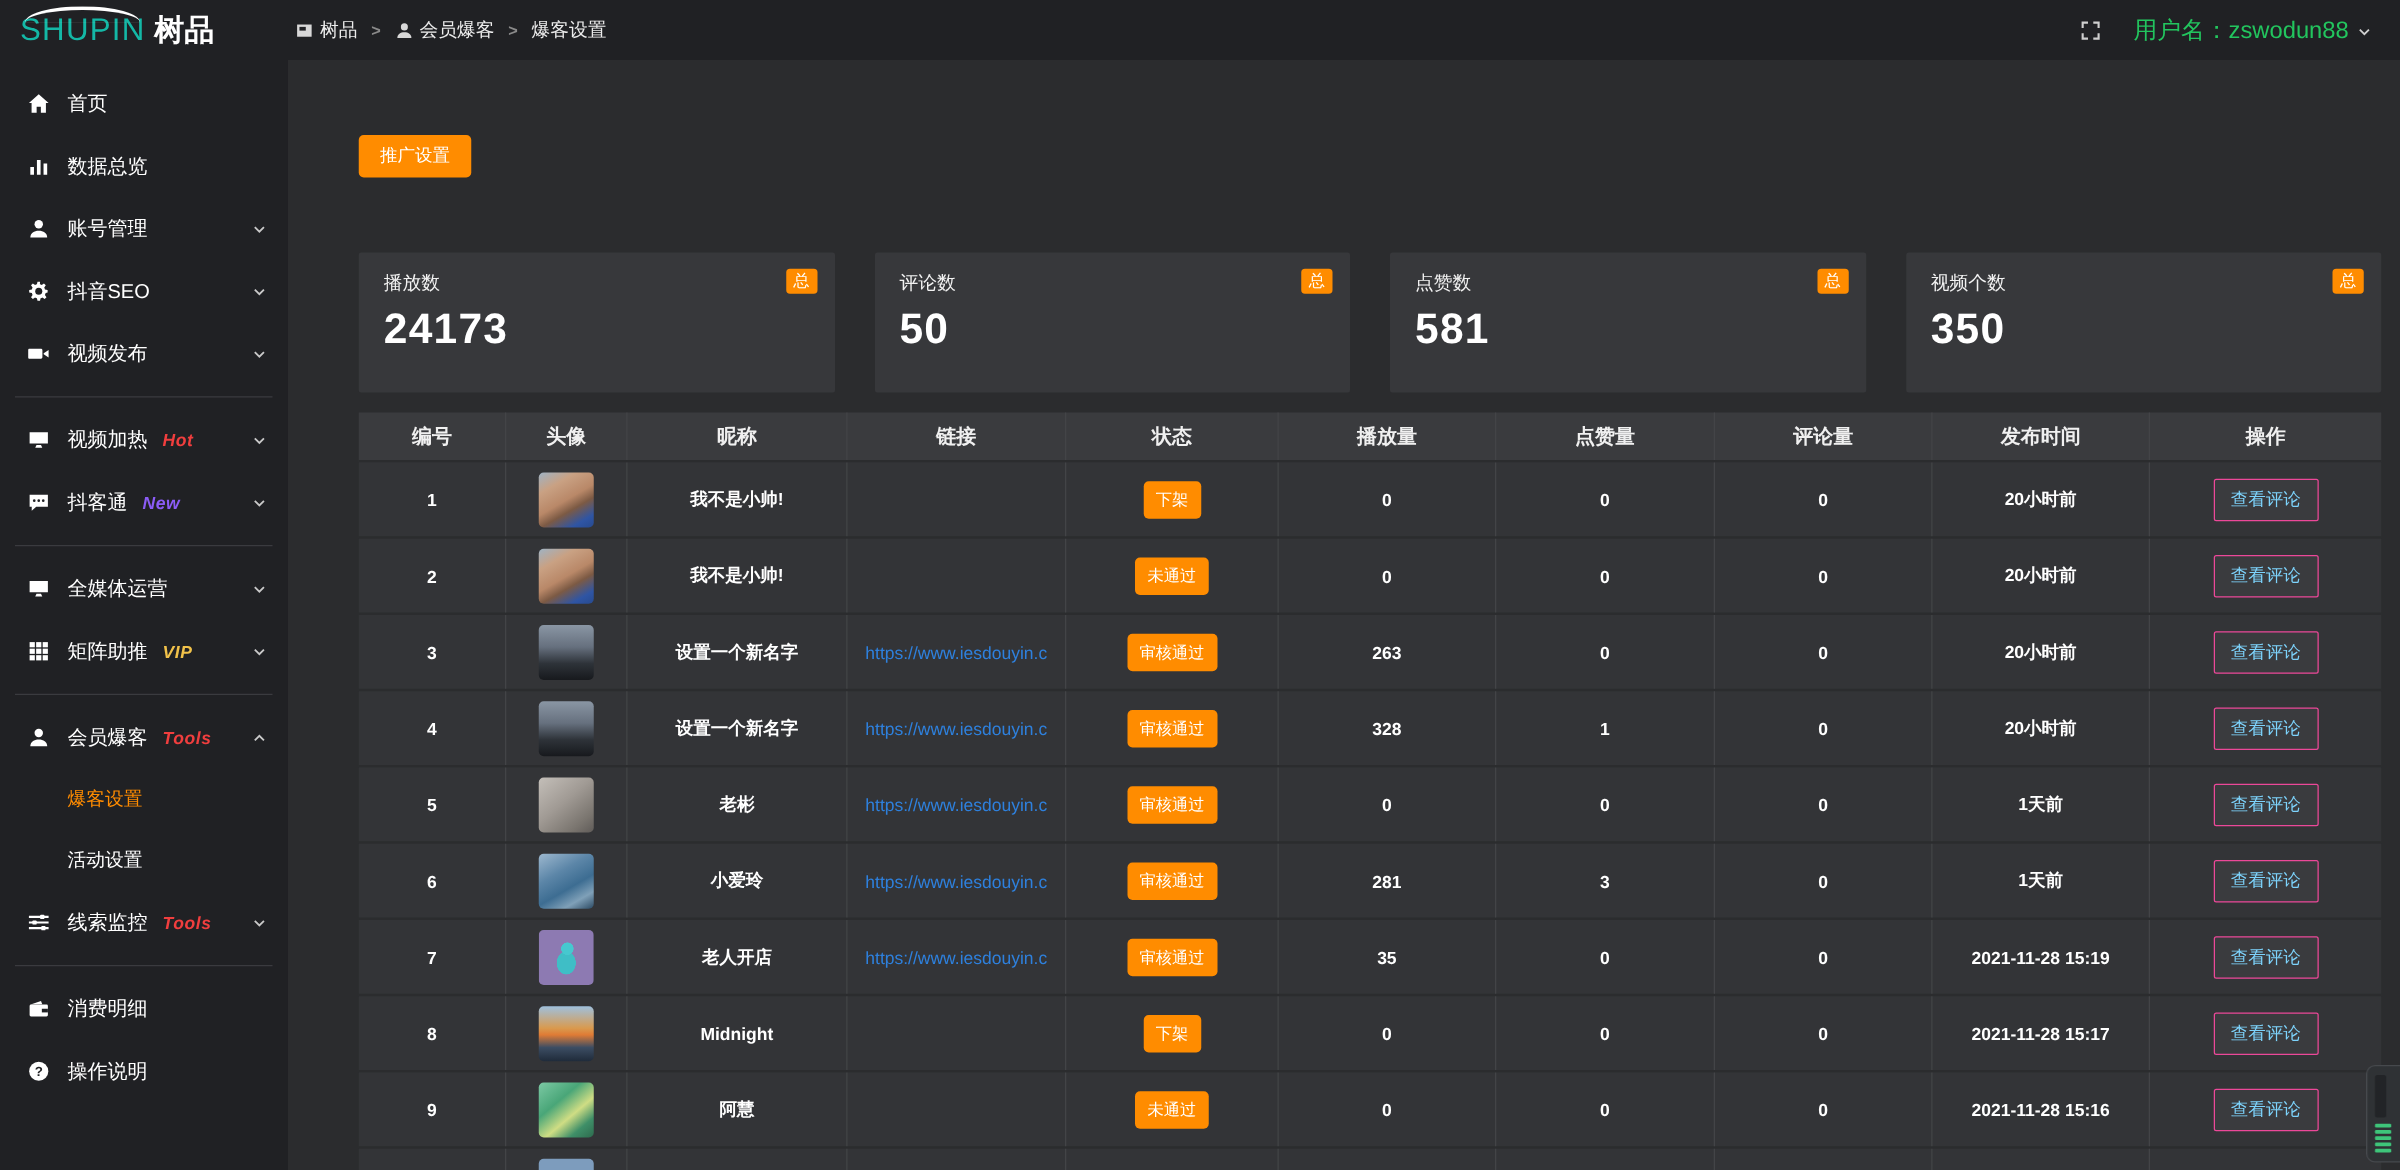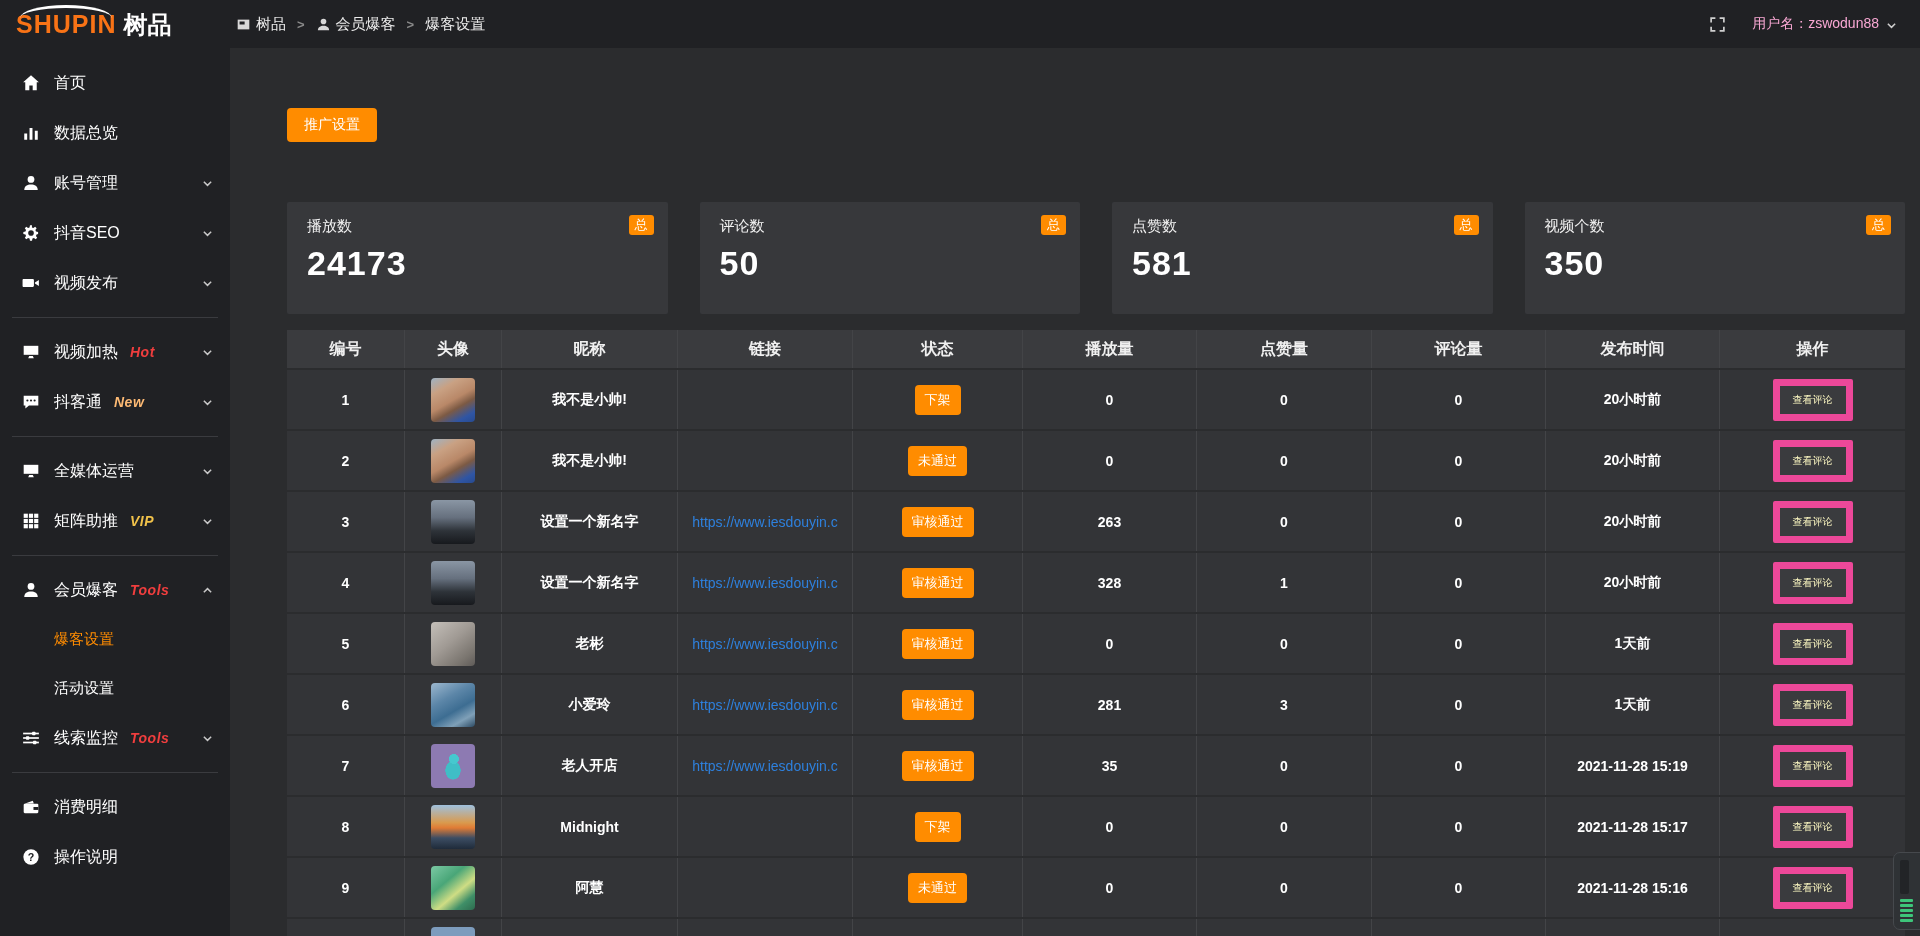--- a/index.html
+++ b/index.html
@@ -19,32 +19,32 @@
     width:1920px;height:936px;overflow:hidden;position:relative;
     background:var(--bg-content);
     font-family:"Liberation Sans","DejaVu Sans",sans-serif;
     -webkit-font-smoothing:antialiased;
   }
   svg{display:block;width:100%;height:100%;}
 
   
   .topbar{position:fixed;top:0;left:0;right:0;height:48px;background:var(--bg-dark);display:flex;align-items:center;z-index:20;}
   .logo{width:230px;flex:0 0 230px;display:flex;align-items:baseline;padding-left:16px;cursor:pointer;}
-  .logo-en{position:relative;color:#f97316;font-weight:700;font-size:25px;letter-spacing:1px;line-height:1;}
+  .logo-en{position:relative;color:#14b8a6;font-weight:400;font-size:25px;letter-spacing:1px;line-height:1;}
   .logo-en::before{content:"";position:absolute;left:4px;right:4px;top:-7px;height:10px;
     border-top:3px solid #fff;border-radius:50% 50% 0 0/100% 100% 0 0;}
   .logo-cn{color:#fff;font-weight:800;font-size:24px;margin-left:7px;line-height:1;}
   .breadcrumb{display:flex;align-items:center;margin-left:6px;color:#e9e9e9;font-size:15px;}
   .crumb{display:flex;align-items:center;cursor:pointer;}
   .crumb-icon{width:15px;height:15px;margin-right:5px;color:#d8d8d8;}
   .crumb-label{color:#ececec;}
   .crumb-sep{color:#8a8a8a;margin:0 11px;font-size:13px;font-weight:bold;}
   .topbar-right{margin-left:auto;display:flex;align-items:center;padding-right:22px;}
   .fs-btn{width:17px;height:17px;color:#cfcfcf;cursor:pointer;margin-right:26px;}
-  .user-drop{display:flex;align-items:center;color:#f9a8d4;font-size:14px;cursor:pointer;}
+  .user-drop{display:flex;align-items:center;color:#22c55e;font-size:19px;cursor:pointer;}
   .user-chev{width:13px;height:13px;color:#cfcfcf;margin-left:6px;margin-top:2px;}
 
   
   .sidebar{position:fixed;top:48px;left:0;bottom:0;width:230px;background:var(--bg-dark);padding-top:10px;z-index:15;}
   .s-item{height:50px;display:flex;align-items:center;padding:0 16px 0 22px;color:#fff;font-size:16px;cursor:pointer;}
   .s-icon{width:18px;height:18px;flex:0 0 18px;margin-right:14px;color:#fff;}
   .s-label{white-space:nowrap;}
   .s-badge{margin-left:12px;font-style:italic;font-weight:bold;font-size:14px;letter-spacing:.5px;}
   .s-chev{margin-left:auto;width:13px;height:13px;color:#c9c9c9;}
   .s-divider{height:1px;background:#3a3b3f;margin:9px 12px;}
@@ -88,21 +88,21 @@
   .av-cartoon{background:
       radial-gradient(circle at 52% 34%,#46c8cf 0 13%,rgba(0,0,0,0) 14%),
       radial-gradient(ellipse at 50% 60%,#3fbec6 0 24%,rgba(0,0,0,0) 25%),
       #8d7ab2;}
   .av-sunset{background:linear-gradient(180deg,#9fc0dd 0%,#d99a4e 40%,#e07b35 52%,#3c4d63 75%,#1f2b3a 100%);}
   .av-green{background:linear-gradient(140deg,#7cc9a4 0%,#49a678 35%,#cfdd84 60%,#3f8f68 80%,#2d6b4e 100%);}
   .av-partial{background:#7d9cbd;}
   .link{color:var(--link);font-weight:normal;font-size:14px;text-decoration:none;white-space:nowrap;}
   .status-badge{background:var(--orange);color:#fff;font-weight:normal;font-size:13px;
     padding:6px 10px;border-radius:4px;white-space:nowrap;}
-  .action-btn{background:#3a3b3e;border:7px solid #ec4899;color:#fef9c3;font-size:10px;
+  .action-btn{background:#3a3b3e;border:1px solid #ec4899;color:#7dd3fc;font-size:14px;
     padding:7px 13px;border-radius:2px;cursor:pointer;font-family:inherit;white-space:nowrap;}
 
   
   .float-widget{position:fixed;right:-14px;bottom:6px;width:41px;height:78px;background:#2f3235;
     border:1px solid #46494d;border-radius:7px;z-index:30;cursor:pointer;padding:7px 0 0 6px;}
   .fw-slot{width:9px;height:34px;background:#222427;border-radius:2px;margin-bottom:5px;}
   .fw-bars span{display:block;width:13px;height:3px;background:#3ec57a;border-radius:1px;margin-bottom:2px;}
 </style>
 </head>
 <body>
@@ -231,21 +231,21 @@
     <div class="s-item">
       <span class="s-icon">
         <svg viewBox="0 0 16 16">
           <path fill="currentColor" d="M1.5 2.5h13V11H6.2L3 13.8V11H1.5z"></path>
           <circle cx="4.8" cy="6.7" r=".95" fill="#202124"></circle>
           <circle cx="8" cy="6.7" r=".95" fill="#202124"></circle>
           <circle cx="11.2" cy="6.7" r=".95" fill="#202124"></circle>
         </svg>
       </span>
       <span class="s-label">抖客通</span>
-      <span class="s-badge" style="color: #fdba74;">New</span>
+      <span class="s-badge" style="color: #8b5cf6;">New</span>
       <span class="s-chev">
         <svg viewBox="0 0 16 16" fill="none" stroke="currentColor" stroke-width="1.8">
           <path d="M3.5 5.8 8 10.3l4.5-4.5"></path>
         </svg>
       </span>
     </div>
     <div class="s-divider"></div>
     <div class="s-item">
       <span class="s-icon">
         <svg viewBox="0 0 16 16">

